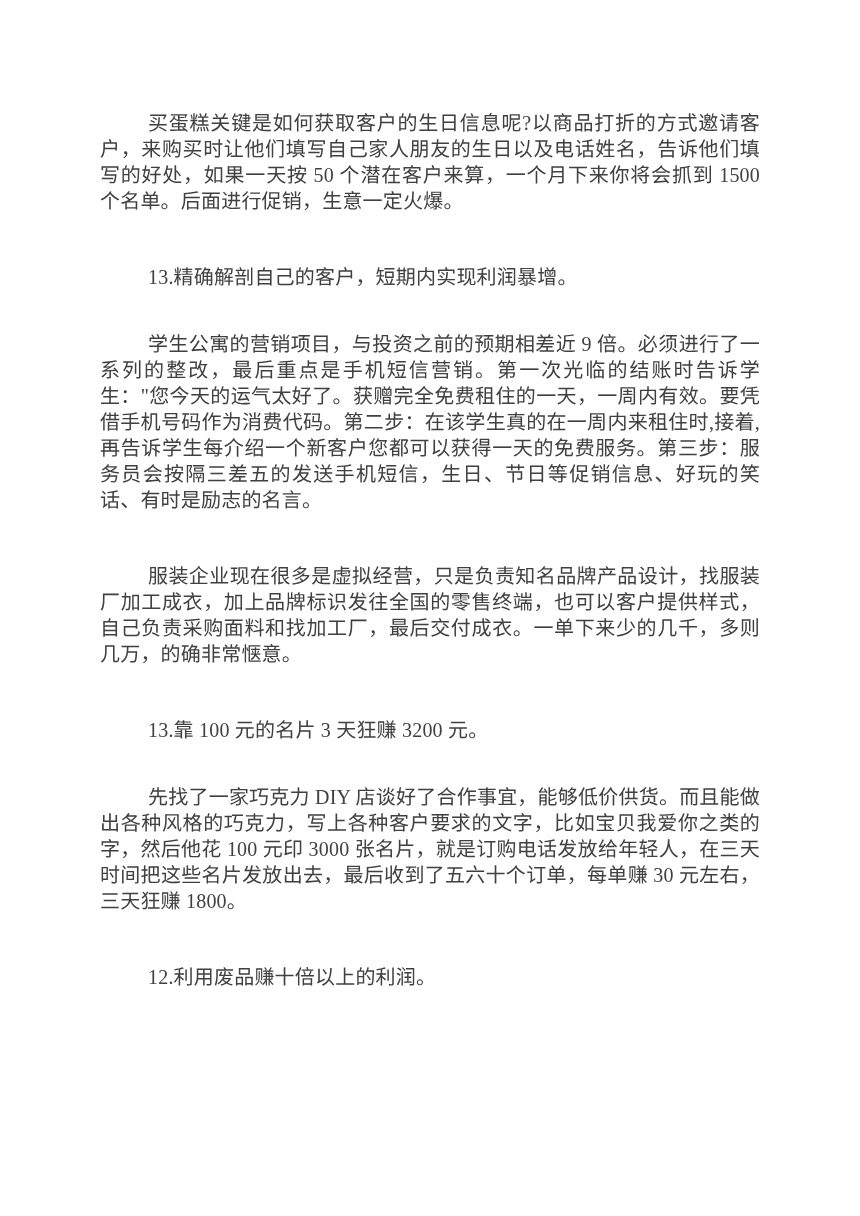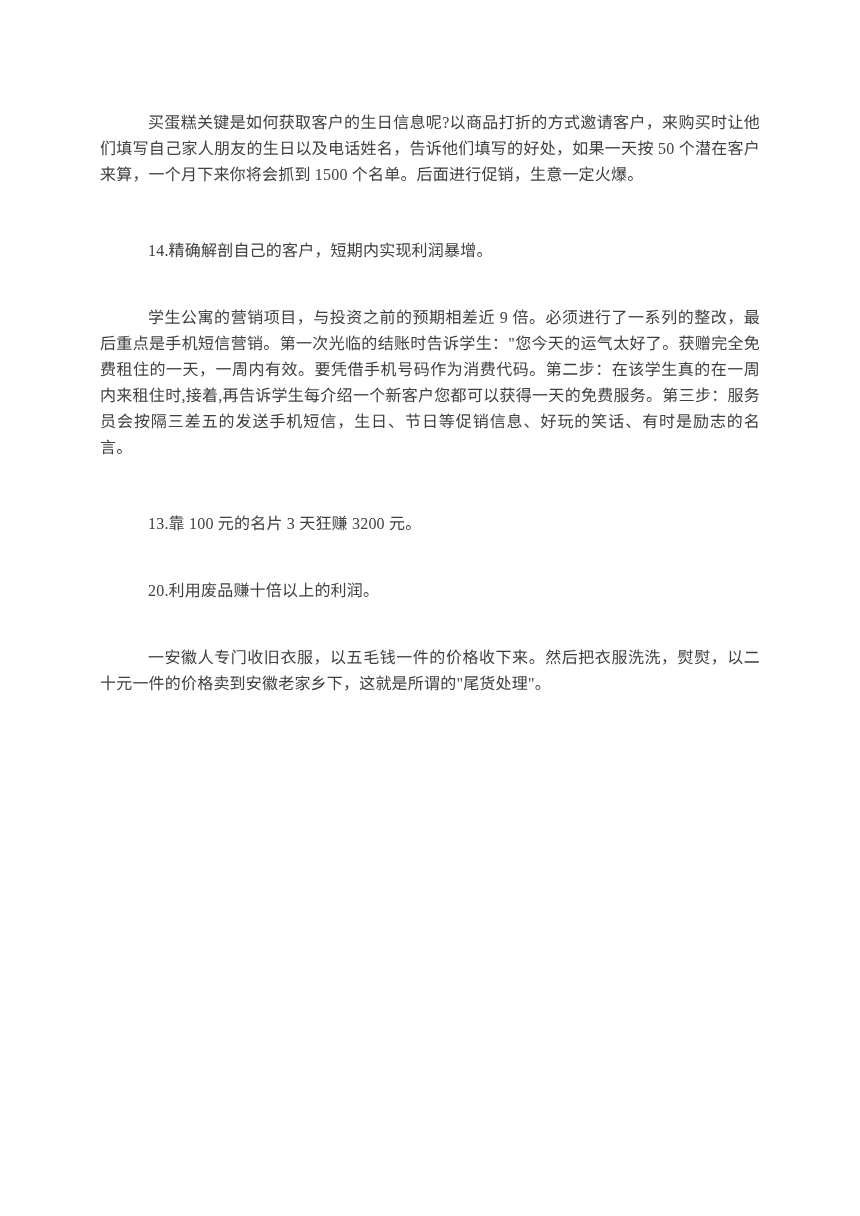--- a/index.html
+++ b/index.html
@@ -17,40 +17,41 @@
   }
   .doc {
     position: absolute;
     top: 0;
     left: 0;
     box-sizing: border-box;
     width: 860px;
     padding: 110px 100px 0 100px;
   }
   .block {
-    font-size: 16px;
+    font-size: 20px;
     line-height: 26px;
     color: #404040;
     text-align: justify;
     text-indent: 48px;
     letter-spacing: 0.2px;
     margin: 0;
   }
   .para {
     margin-bottom: 50px;
   }
   .heading {
     margin-bottom: 41px;
   }
 </style>
 </head>
 <body>
 
 <div class="page">
   <div class="doc">
     <p class="block para">买蛋糕关键是如何获取客户的生日信息呢?以商品打折的方式邀请客户，来购买时让他们填写自己家人朋友的生日以及电话姓名，告诉他们填写的好处，如果一天按 50 个潜在客户来算，一个月下来你将会抓到 1500 个名单。后面进行促销，生意一定火爆。</p>
-    <p class="block heading">14.精确解剖自己的客户，短期内实现利润暴增。</p>
+    <p class="block heading">13.精确解剖自己的客户，短期内实现利润暴增。</p>
     <p class="block para">学生公寓的营销项目，与投资之前的预期相差近 9 倍。必须进行了一系列的整改，最后重点是手机短信营销。第一次光临的结账时告诉学生："您今天的运气太好了。获赠完全免费租住的一天，一周内有效。要凭借手机号码作为消费代码。第二步：在该学生真的在一周内来租住时,接着,再告诉学生每介绍一个新客户您都可以获得一天的免费服务。第三步：服务员会按隔三差五的发送手机短信，生日、节日等促销信息、好玩的笑话、有时是励志的名言。</p>
+    <p class="block para">服装企业现在很多是虚拟经营，只是负责知名品牌产品设计，找服装厂加工成衣，加上品牌标识发往全国的零售终端，也可以客户提供样式，自己负责采购面料和找加工厂，最后交付成衣。一单下来少的几千，多则几万，的确非常惬意。</p>
     <p class="block heading">13.靠 100 元的名片 3 天狂赚 3200 元。</p>
-    <p class="block heading">20.利用废品赚十倍以上的利润。</p>
-    <p class="block para">一安徽人专门收旧衣服，以五毛钱一件的价格收下来。然后把衣服洗洗，熨熨，以二十元一件的价格卖到安徽老家乡下，这就是所谓的"尾货处理"。</p>
+    <p class="block para">先找了一家巧克力 DIY 店谈好了合作事宜，能够低价供货。而且能做出各种风格的巧克力，写上各种客户要求的文字，比如宝贝我爱你之类的字，然后他花 100 元印 3000 张名片，就是订购电话发放给年轻人，在三天时间把这些名片发放出去，最后收到了五六十个订单，每单赚 30 元左右，三天狂赚 1800。</p>
+    <p class="block heading">12.利用废品赚十倍以上的利润。</p>
   </div>
 </div>
 
 </body></html>

